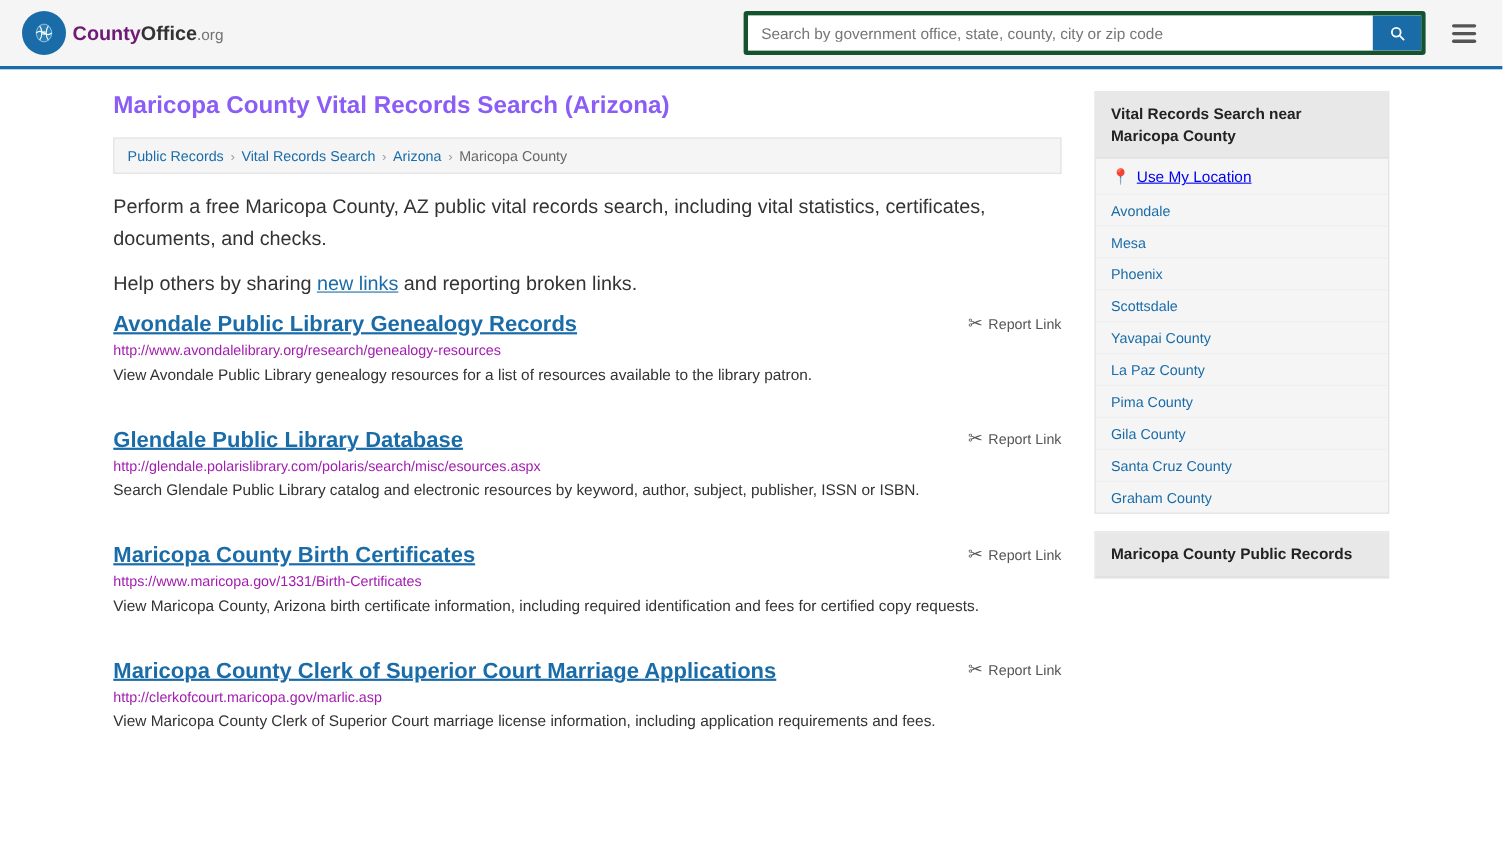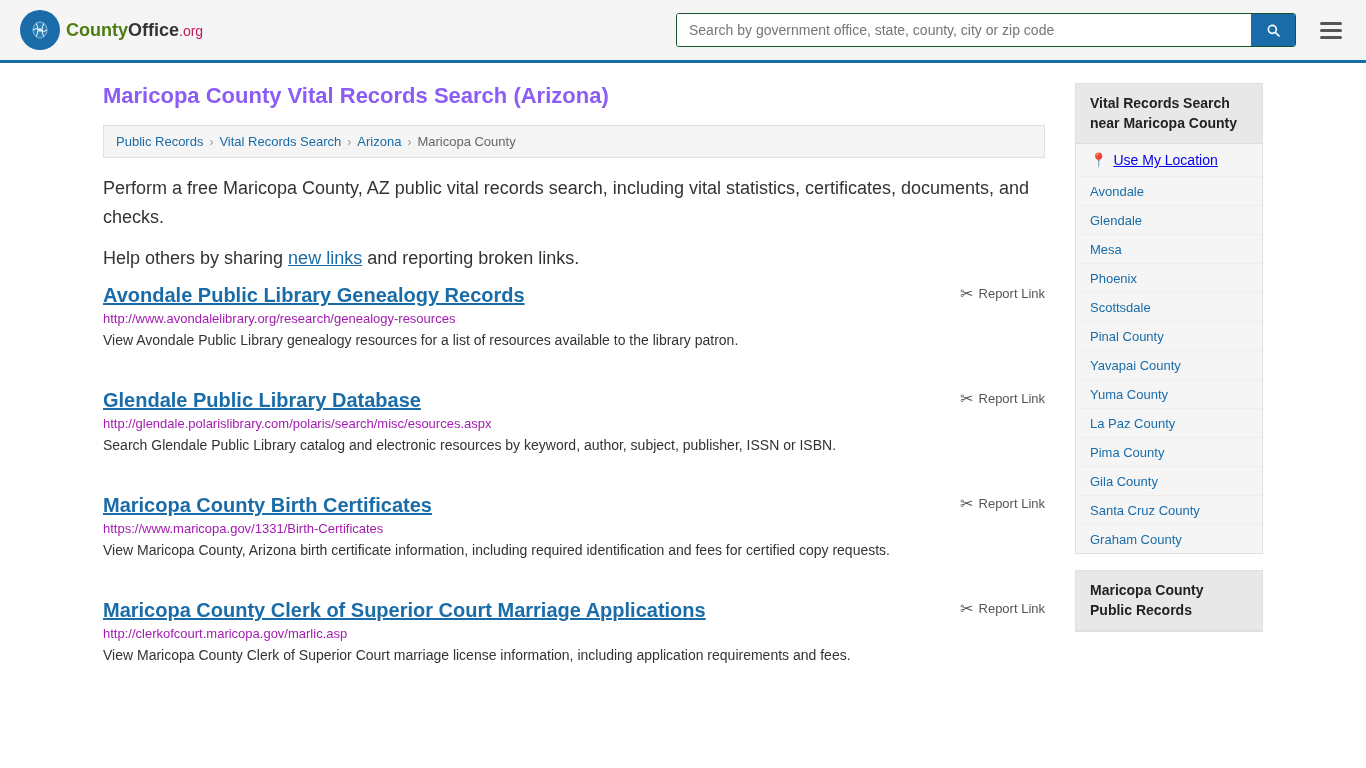--- a/index.html
+++ b/index.html
@@ -30,30 +30,30 @@
       justify-content: center;
       color: white;
       font-size: 18px;
       font-weight: bold;
     }
     .logo-text {
       font-size: 18px;
       font-weight: bold;
       color: #333;
     }
-    .logo-text span { color: #4d7c0f; }
-    .logo-text .org { color: #be185d; font-weight: normal; font-size: 14px; }
+    .logo-text span { color: #701a75; }
+    .logo-text .org { color: #737373; font-weight: normal; font-size: 14px; }
 
     .search-area {
       flex: 1;
       max-width: 620px;
       margin-left: auto;
       display: flex;
       align-items: center;
-      border: 1px solid #14532d;
+      border: 4px solid #14532d;
       border-radius: 3px;
       background: #fff;
       overflow: hidden;
     }
     .search-input {
       flex: 1;
       border: none;
       outline: none;
       padding: 8px 12px;
       font-size: 14px;
@@ -182,21 +182,21 @@
     }
 
     .record-desc {
       font-size: 14px;
       color: #333;
       line-height: 1.5;
     }
 
     
     .sidebar {
-      width: 188px;
+      width: 268px;
       flex-shrink: 0;
     }
 
     .sidebar-section {
       background: #f5f5f5;
       border: 1px solid #e0e0e0;
       margin-bottom: 16px;
     }
 
     .sidebar-header {
@@ -344,27 +344,24 @@
     <div class="sidebar-section">
       <div class="sidebar-header">Vital Records Search near Maricopa County</div>
 
       <div class="location-item">
         <span class="location-pin">📍</span>
         <a href="#">Use My Location</a>
       </div>
 
       <div id="sidebar-links">
           <div class="sidebar-item"><a href="#">Avondale</a></div>
-          <div class="sidebar-item"><a href="#">Glendale</a></div>
           <div class="sidebar-item"><a href="#">Mesa</a></div>
           <div class="sidebar-item"><a href="#">Phoenix</a></div>
           <div class="sidebar-item"><a href="#">Scottsdale</a></div>
-          <div class="sidebar-item"><a href="#">Pinal County</a></div>
           <div class="sidebar-item"><a href="#">Yavapai County</a></div>
-          <div class="sidebar-item"><a href="#">Yuma County</a></div>
           <div class="sidebar-item"><a href="#">La Paz County</a></div>
           <div class="sidebar-item"><a href="#">Pima County</a></div>
           <div class="sidebar-item"><a href="#">Gila County</a></div>
           <div class="sidebar-item"><a href="#">Santa Cruz County</a></div>
           <div class="sidebar-item"><a href="#">Graham County</a></div>
         </div>
     </div>
 
     <div class="sidebar-section">
       <div class="sidebar-header">Maricopa County Public Records</div>

